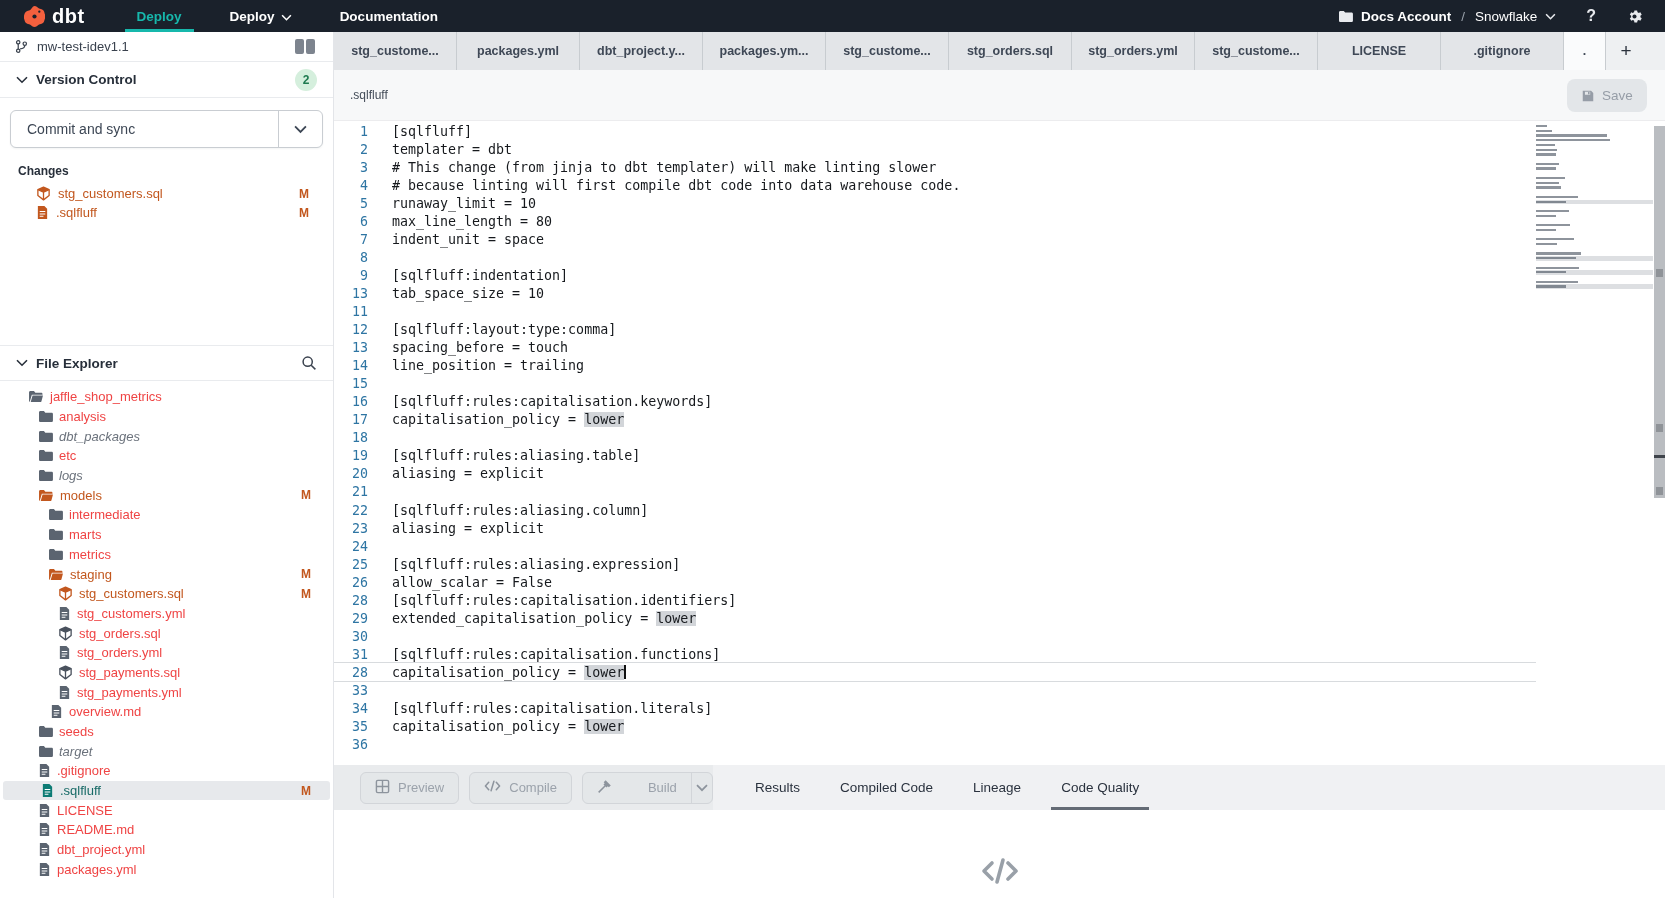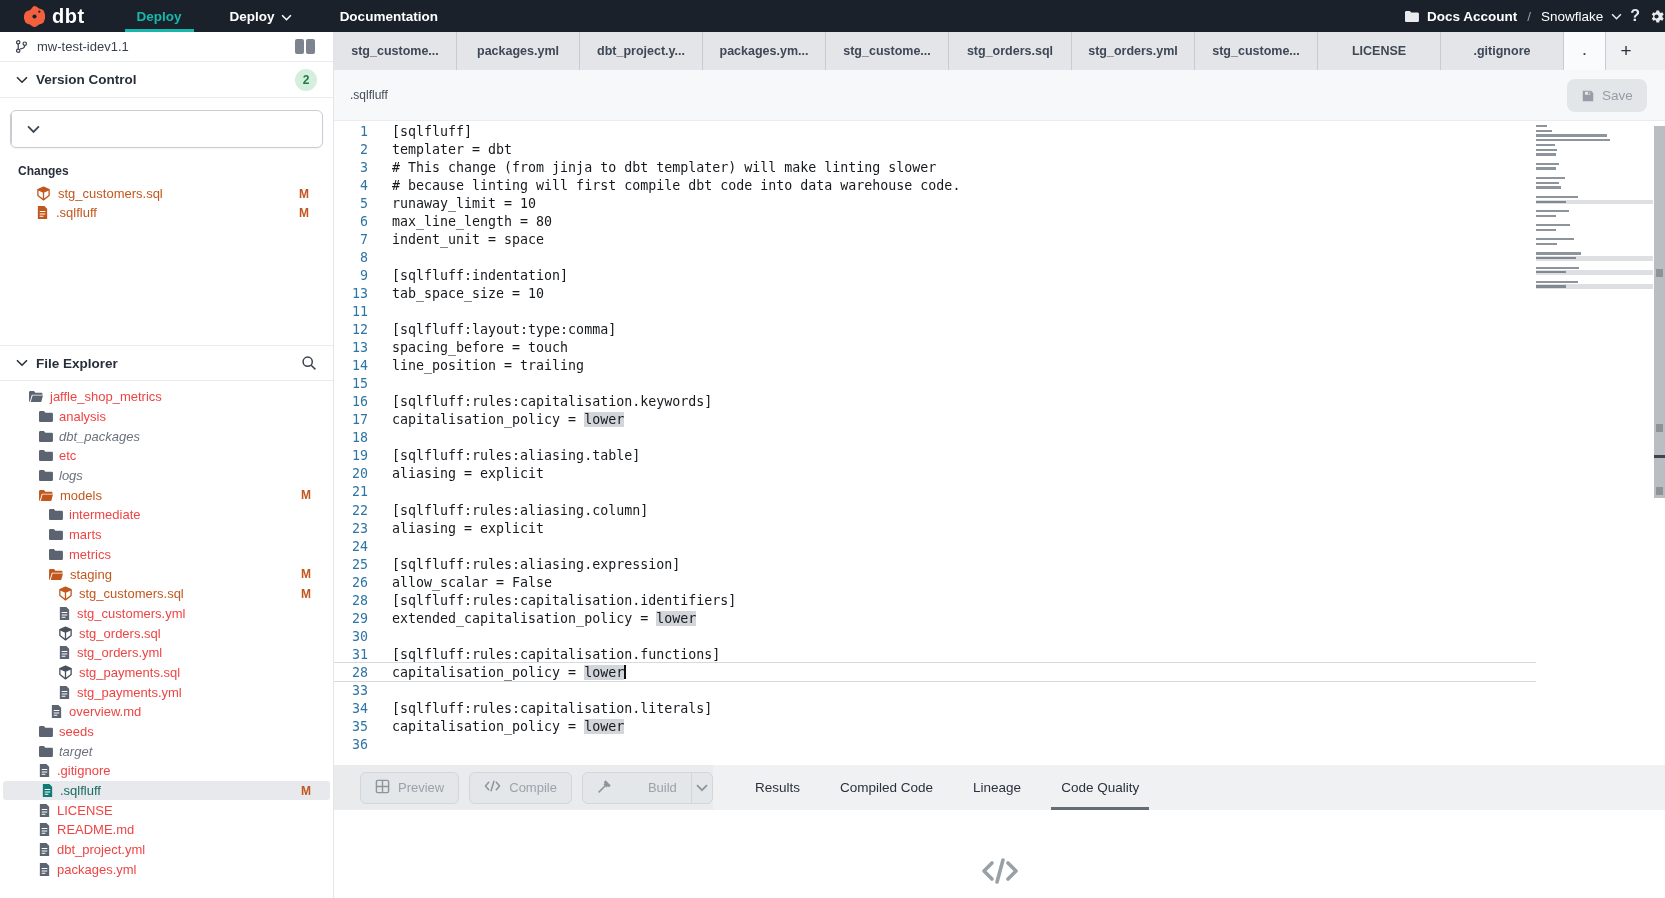--- a/index.html
+++ b/index.html
@@ -11,21 +11,21 @@
   .topnav { height:32px; background:#1a212b; display:flex; align-items:stretch; color:#fff; flex:none; }
   .logo { display:flex; align-items:center; gap:7px; padding:0 28px 0 24px; }
   .logo-mark { width:21px; height:21px; position:relative; }
   .logo-mark svg { display:block; }
   .logo-text { font-size:20px; font-weight:700; letter-spacing:.5px; }
   .nav-items { display:flex; align-items:stretch; }
   .nav-item { display:flex; align-items:center; gap:6px; padding:0 24px; font-size:13.5px; font-weight:700; color:#fff; position:relative; cursor:pointer; }
   .nav-item.active { color:#17b8ac; }
   .nav-item.active::after { content:""; position:absolute; left:12px; right:12px; bottom:0; height:3px; background:#17b8ac; }
   .nav-item .caret { margin-top:1px; }
-  .topnav-right { margin-left:auto; display:flex; align-items:center; gap:8px; }
+  .topnav-right { margin-left:auto; display:flex; align-items:center; gap:30px; padding-right:22px; }
   .acct { display:flex; align-items:center; gap:8px; font-size:13.5px; }
   .acct .bold { font-weight:700; }
   .acct .slash { color:#98a0aa; margin:0 2px; }
   .nav-icon { display:flex; align-items:center; color:#e8eaee; }
   .help-glyph { font-size:16px; font-weight:700; }
 
   
   .body { flex:1; display:flex; min-height:0; }
 
   
@@ -180,20 +180,21 @@
       <div class="section-head">
         <svg width="12" height="8" viewBox="0 0 12 8">
             <path fill="none" stroke="#272f3a" stroke-width="1.6" d="M1 1.2l5 5 5-5"></path>
           </svg>
         <span class="title">Version Control</span>
         <span class="badge-green">2</span>
       </div>
 
       <div class="vc-body">
         <div class="commit-btn">
+          <span class="commit-label">Commit and sync</span>
           <span class="commit-caret">
             <svg width="13" height="9" viewBox="0 0 12 8">
                 <path fill="none" stroke="#3c4654" stroke-width="1.7" d="M1 1.2l5 5 5-5"></path>
               </svg>
           </span>
         </div>
         <div class="changes-label">Changes</div>
         <div id="changes-list">
             <div class="change-row">
               <span class="tree-ico">

